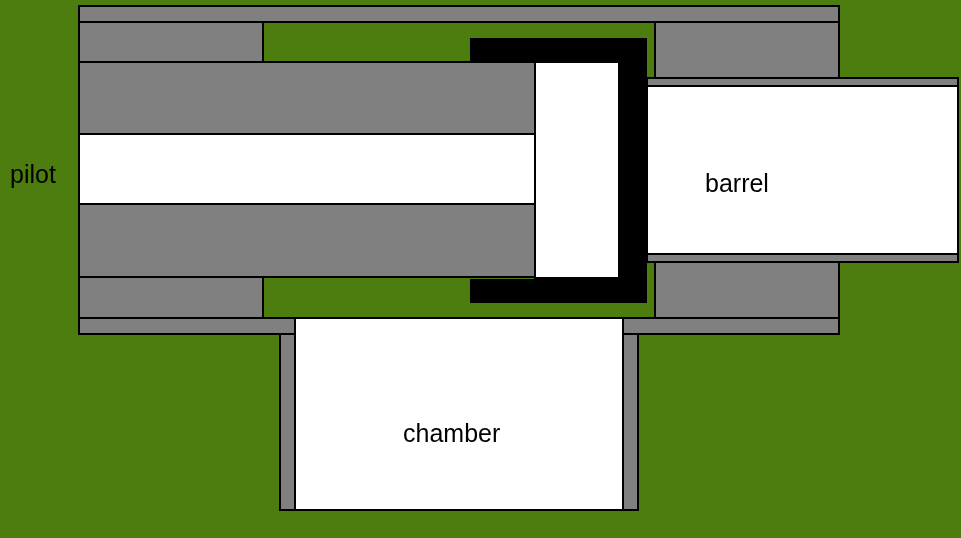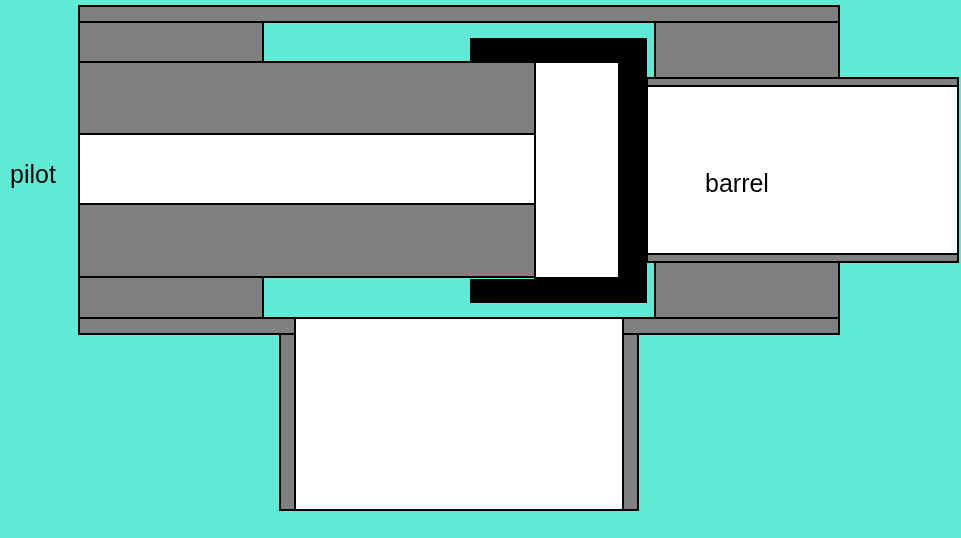--- a/index.html
+++ b/index.html
@@ -4,21 +4,21 @@
 <style>
   html, body {
     margin: 0;
     padding: 0;
     background: #ffffff;
   }
   .stage {
     position: relative;
     width: 961px;
     height: 538px;
-    background: #5eead4;
+    background: #4d7c0f;
     overflow: hidden;
     font-family: "Liberation Sans", sans-serif;
   }
   .stage svg {
     position: absolute;
     left: 0;
     top: 0;
     display: block;
   }
   .label {
@@ -55,13 +55,14 @@
       <rect x="79" y="134" width="456" height="70" fill="#ffffff" stroke="#000000" stroke-width="2"></rect>
       <rect x="535" y="62" width="84" height="216" fill="#ffffff" stroke="#000000" stroke-width="2"></rect>
       <rect x="647" y="86" width="311" height="168" fill="#ffffff" stroke="#000000" stroke-width="2"></rect>
       <rect x="295" y="318" width="328" height="192" fill="#ffffff" stroke="#000000" stroke-width="2"></rect>
       <rect x="470" y="38" width="177" height="24" fill="#000000"></rect>
       <rect x="619" y="38" width="28" height="265" fill="#000000"></rect>
       <rect x="470" y="279" width="177" height="24" fill="#000000"></rect>
     </svg>
   <div class="label label-pilot">pilot</div>
   <div class="label label-barrel">barrel</div>
+  <div class="label label-chamber">chamber</div>
 </div>
 
 </body></html>

